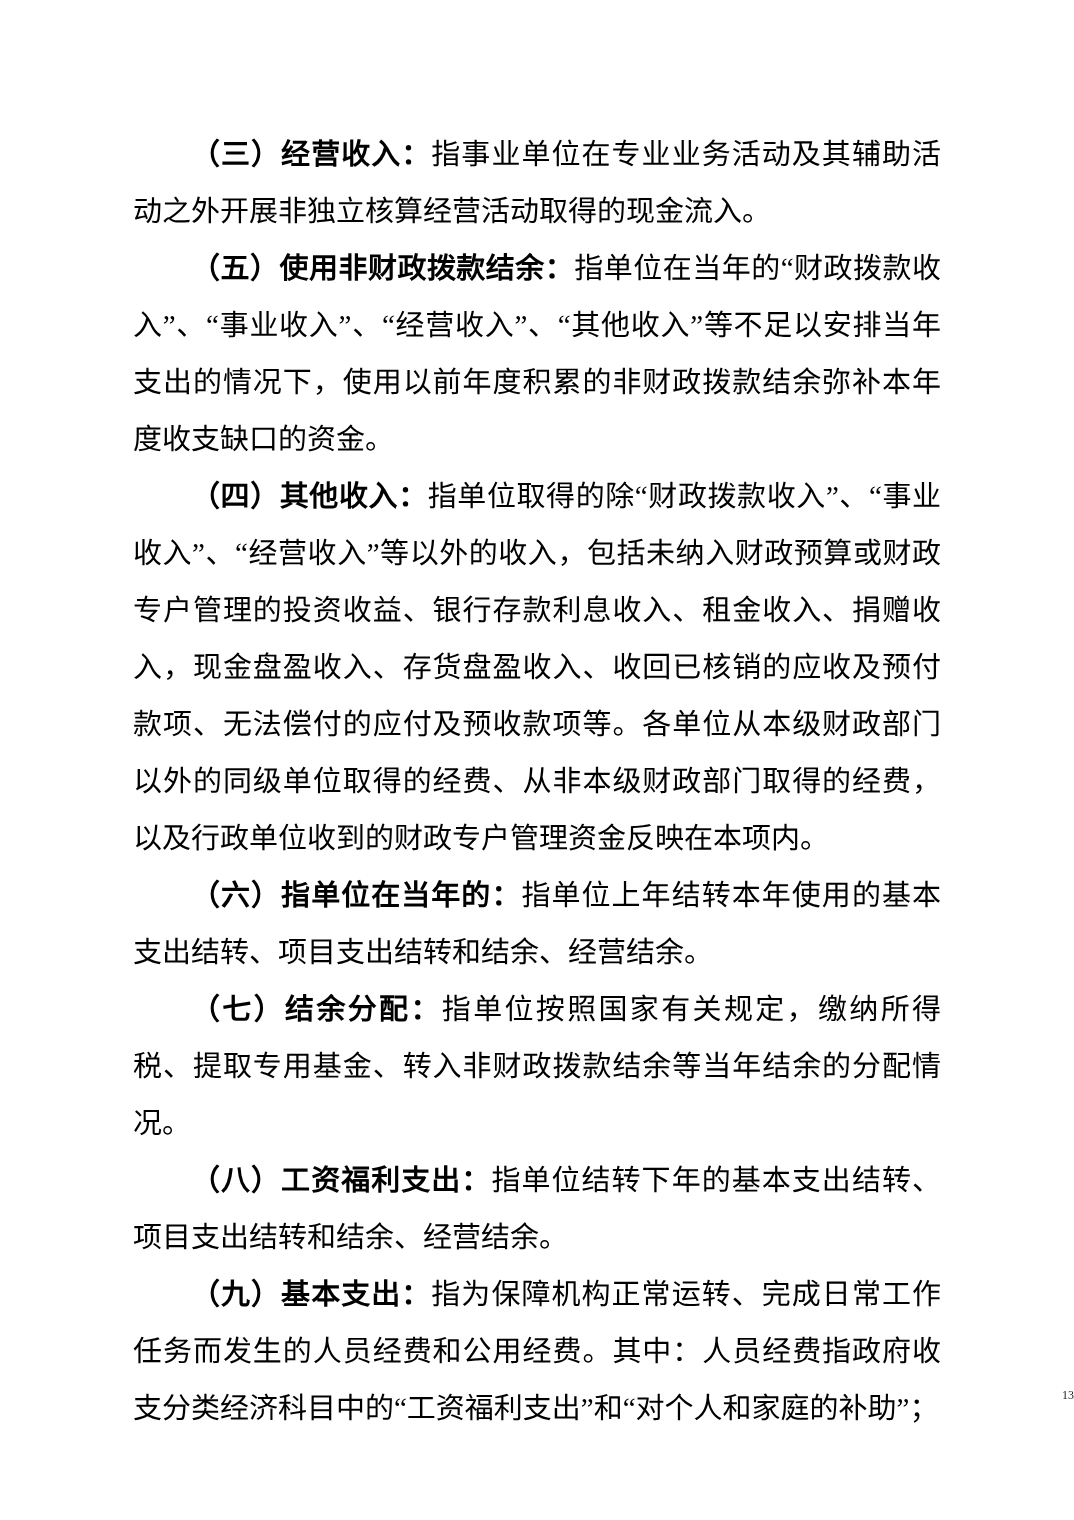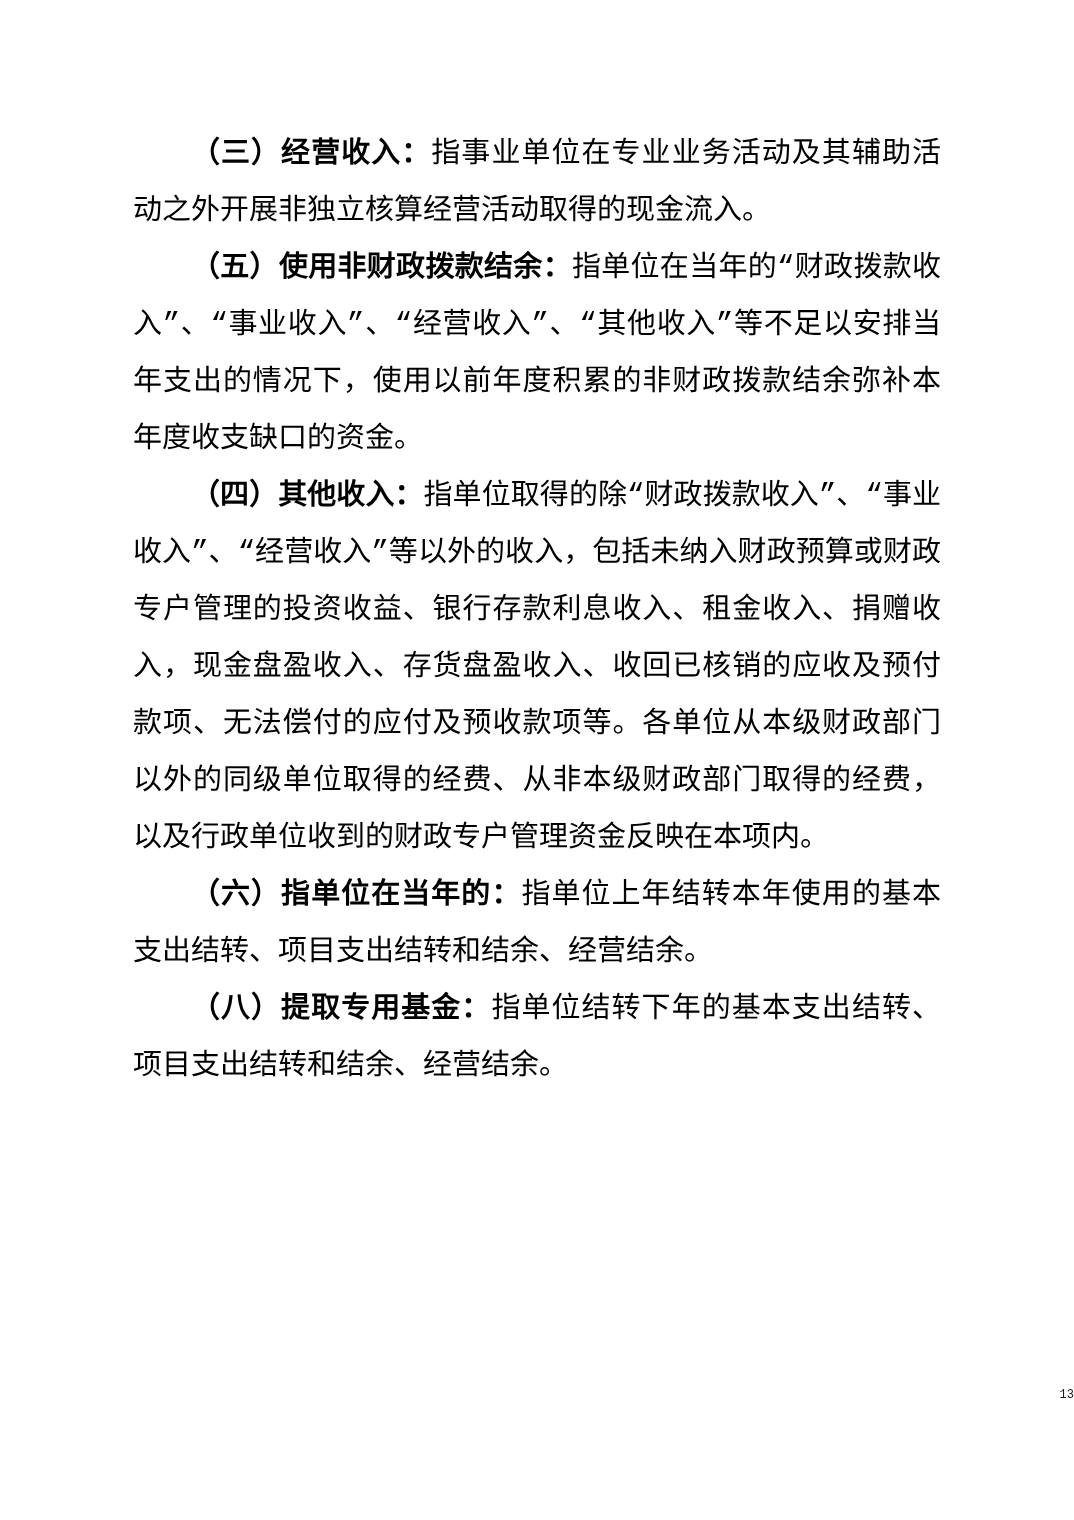--- a/index.html
+++ b/index.html
@@ -6,21 +6,21 @@
     margin: 0;
     padding: 0;
     background: #ffffff;
   }
   .page {
     position: relative;
     width: 1074px;
     height: 1520px;
     background: #ffffff;
     color: #000000;
-    font-family: Liberation Mono, monospace;
+    font-family: Liberation Serif, serif;
     overflow: hidden;
   }
   .content {
     position: absolute;
     left: 133px;
     top: 126px;
     width: 808px;
   }
   .para {
     margin: 0;
@@ -54,20 +54,22 @@
   <div class="content">
 
     <p class="para"><span class="label">（三）经营收入：</span><span class="body-text">指事业单位在专业业务活动及其辅助活动之外开展非独立核算经营活动取得的现金流入。</span></p>
 
     <p class="para"><span class="label">（五）使用非财政拨款结余：</span><span class="body-text">指单位在当年的“财政拨款收入”、“事业收入”、“经营收入”、“其他收入”等不足以安排当年支出的情况下，使用以前年度积累的非财政拨款结余弥补本年度收支缺口的资金。</span></p>
 
     <p class="para"><span class="label">（四）其他收入：</span><span class="body-text">指单位取得的除“财政拨款收入”、“事业收入”、“经营收入”等以外的收入，包括未纳入财政预算或财政专户管理的投资收益、银行存款利息收入、租金收入、捐赠收入，现金盘盈收入、存货盘盈收入、收回已核销的应收及预付款项、无法偿付的应付及预收款项等。各单位从本级财政部门以外的同级单位取得的经费、从非本级财政部门取得的经费，以及行政单位收到的财政专户管理资金反映在本项内。</span></p>
 
     <p class="para"><span class="label">（六）指单位在当年的：</span><span class="body-text">指单位上年结转本年使用的基本支出结转、项目支出结转和结余、经营结余。</span></p>
 
+    <p class="para"><span class="label">（七）结余分配：</span><span class="body-text">指单位按照国家有关规定，缴纳所得税、提取专用基金、转入非财政拨款结余等当年结余的分配情况。</span></p>
 
-    <p class="para"><span class="label">（八）提取专用基金：</span><span class="body-text">指单位结转下年的基本支出结转、项目支出结转和结余、经营结余。</span></p>
+    <p class="para"><span class="label">（八）工资福利支出：</span><span class="body-text">指单位结转下年的基本支出结转、项目支出结转和结余、经营结余。</span></p>
 
+    <p class="para"><span class="label">（九）基本支出：</span><span class="body-text">指为保障机构正常运转、完成日常工作任务而发生的人员经费和公用经费。其中：人员经费指政府收支分类经济科目中的“工资福利支出”和“对个人和家庭的补助”；</span></p>
 
   </div>
 
   <div class="page-number">13</div>
 </div>
 
 </body></html>

